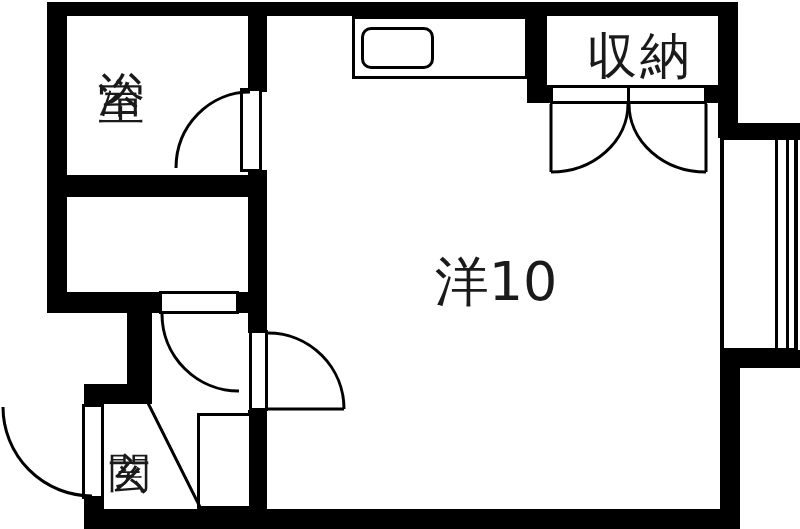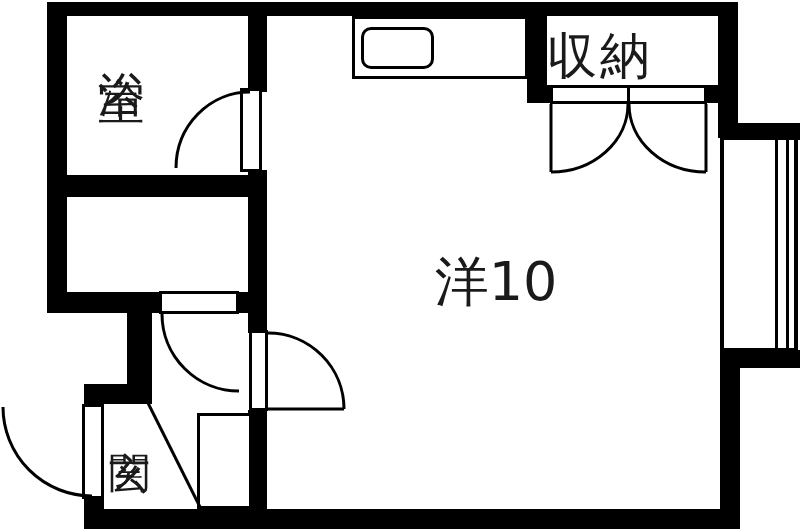--- a/index.html
+++ b/index.html
@@ -49,21 +49,21 @@
   .d-entry{left:82px;top:404px;width:22px;height:95px;}
   .d-wc{left:159px;top:291px;width:80px;height:23px;}
   .d-room{left:249px;top:330px;width:19px;height:81px;}
   .d-closet{left:550px;top:85px;width:157px;height:19px;}
   .d-closet-div{left:627px;top:85px;width:3px;height:19px;}
 
   
   .lab-bath{left:95px;top:34px;font-size:47px;line-height:1.12;}
   .lab-wc{left:99px;top:212px;width:112px;font-size:58px;letter-spacing:2px;}
   .lab-room{left:386px;top:246px;width:220px;font-size:54px;text-align:center;}
-  .lab-closet{left:495px;top:23px;width:210px;font-size:50px;letter-spacing:3px;}
+  .lab-closet{left:535px;top:23px;width:210px;font-size:50px;letter-spacing:3px;}
   .lab-genkan{left:107px;top:418px;font-size:41px;line-height:1.1;}
 </style>
 </head>
 <body>
 
 <div class="plan">
 
   <div class="wall w-top"></div>
   <div class="wall w-left"></div>
   <div class="wall w-bath-bottom"></div>

